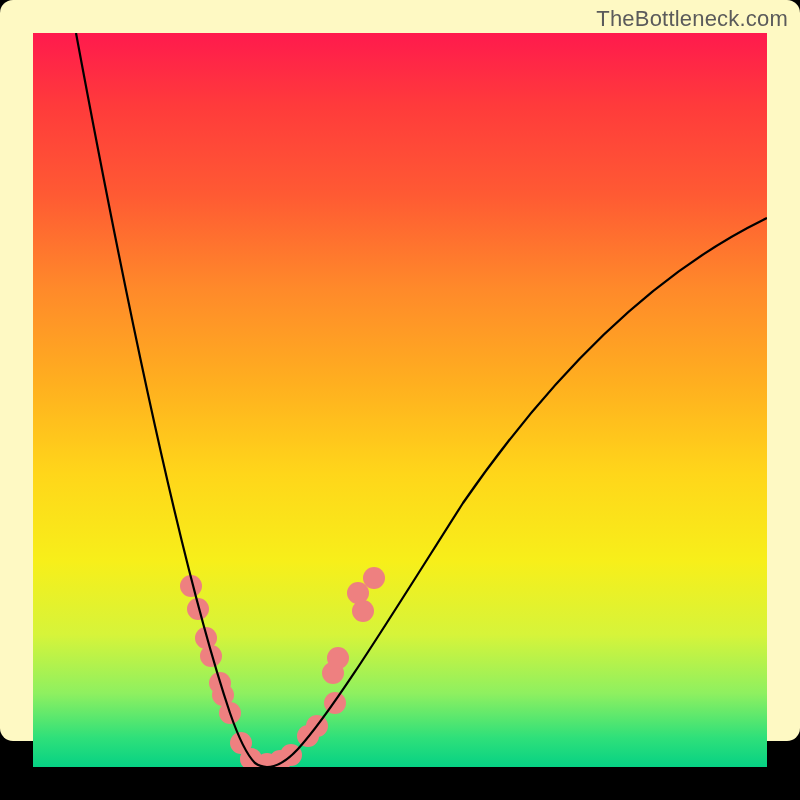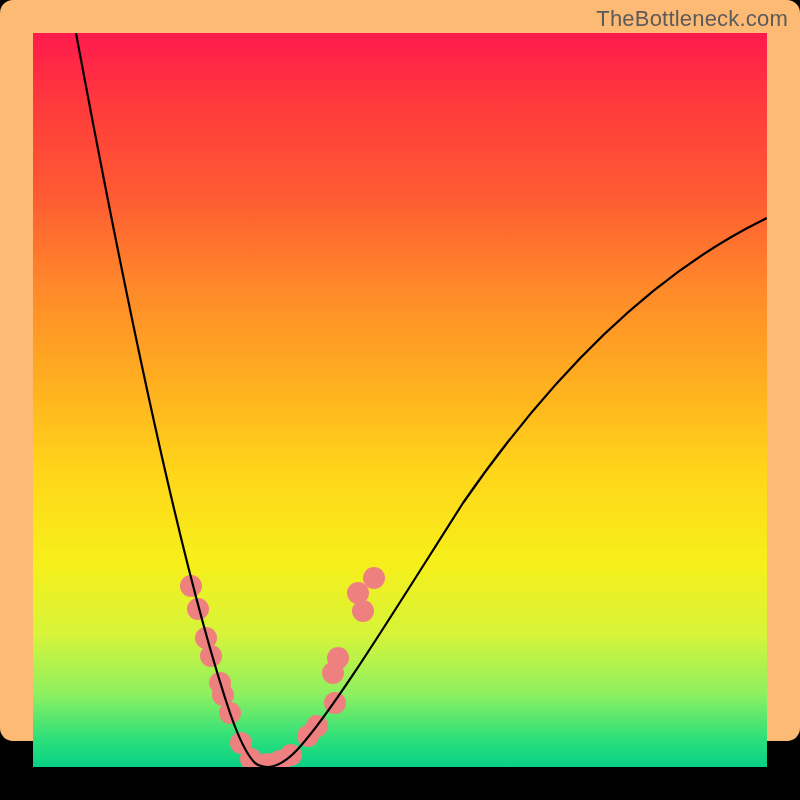--- a/index.html
+++ b/index.html
@@ -10,21 +10,21 @@
     overflow: hidden;
     background: #000;
     font-family: Arial, Helvetica, sans-serif;
   }
   .frame {
     position: absolute;
     left: 0;
     top: 0;
     width: 800px;
     height: 741px;
-    background: #fdba74;
+    background: #fef9c3;
     border-radius: 13px;
   }
   .plot {
     position: absolute;
     left: 33px;
     top: 33px;
     width: 734px;
     height: 734px;
     background: linear-gradient(to bottom,
       #ff1a4d 0%,

